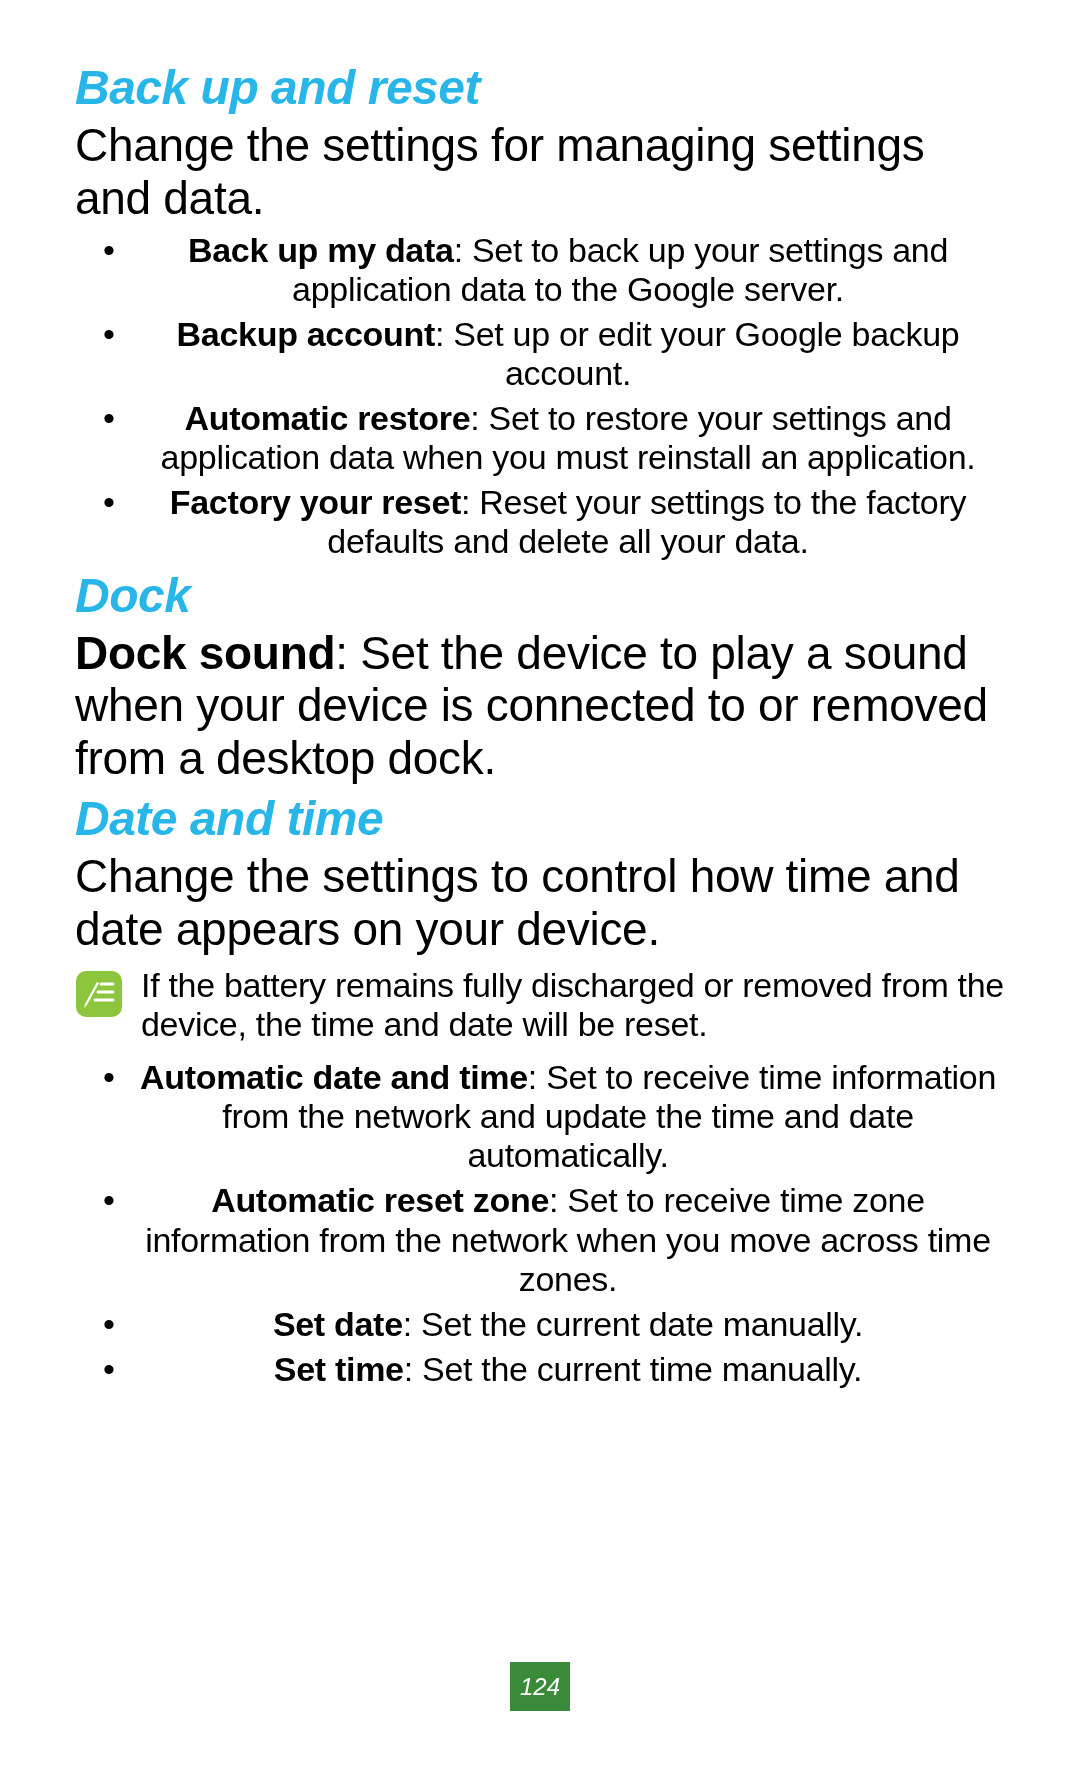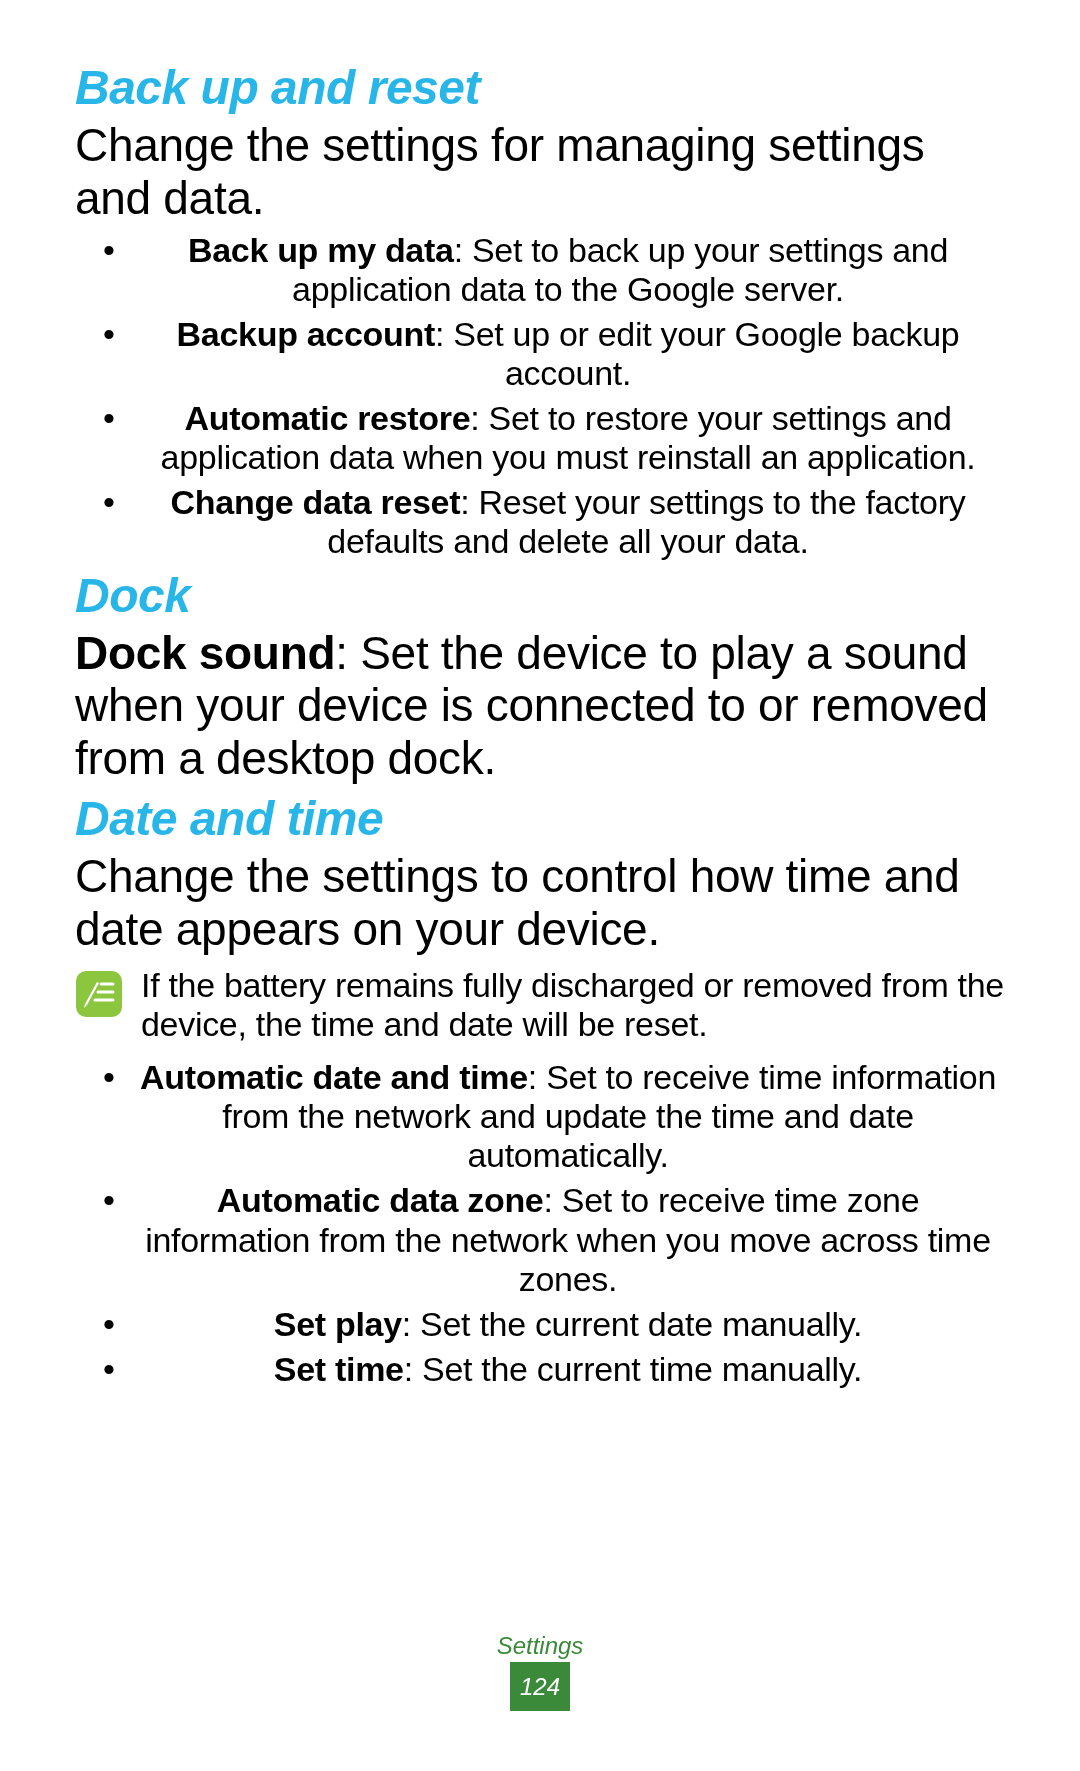--- a/index.html
+++ b/index.html
@@ -110,21 +110,21 @@
     <li>
       <span class="bold">Back up my data</span><span>: Set to back up your settings and application data to the Google server.</span>
     </li>
     <li>
       <span class="bold">Backup account</span><span>: Set up or edit your Google backup account.</span>
     </li>
     <li>
       <span class="bold">Automatic restore</span><span>: Set to restore your settings and application data when you must reinstall an application.</span>
     </li>
     <li>
-      <span class="bold">Change data reset</span><span>: Reset your settings to the factory defaults and delete all your data.</span>
+      <span class="bold">Factory your reset</span><span>: Reset your settings to the factory defaults and delete all your data.</span>
     </li>
   </ul>
 
   <h2 class="section-title section-gap">Dock</h2>
   <p class="intro">
     <span class="bold">Dock sound</span><span>: Set the device to play a sound when your device is connected to or removed from a desktop dock.</span>
   </p>
 
   <h2 class="section-title section-gap">Date and time</h2>
   <p class="intro">Change the settings to control how time and date appears on your device.</p>
@@ -139,28 +139,27 @@
       <path d="M20 30 L38 30" stroke="#ffffff" stroke-width="3" stroke-linecap="round"></path>
     </svg>
     <div class="note-text">If the battery remains fully discharged or removed from the device, the time and date will be reset.</div>
   </div>
 
   <ul class="bullets">
     <li>
       <span class="bold">Automatic date and time</span><span>: Set to receive time information from the network and update the time and date automatically.</span>
     </li>
     <li>
-      <span class="bold">Automatic data zone</span><span>: Set to receive time zone information from the network when you move across time zones.</span>
+      <span class="bold">Automatic reset zone</span><span>: Set to receive time zone information from the network when you move across time zones.</span>
     </li>
     <li>
-      <span class="bold">Set play</span><span>: Set the current date manually.</span>
+      <span class="bold">Set date</span><span>: Set the current date manually.</span>
     </li>
     <li>
       <span class="bold">Set time</span><span>: Set the current time manually.</span>
     </li>
   </ul>
 
   <div class="footer">
-    <span class="footer-title">Settings</span>
     <span class="footer-page">124</span>
   </div>
 
 </div>
 
 </body></html>

